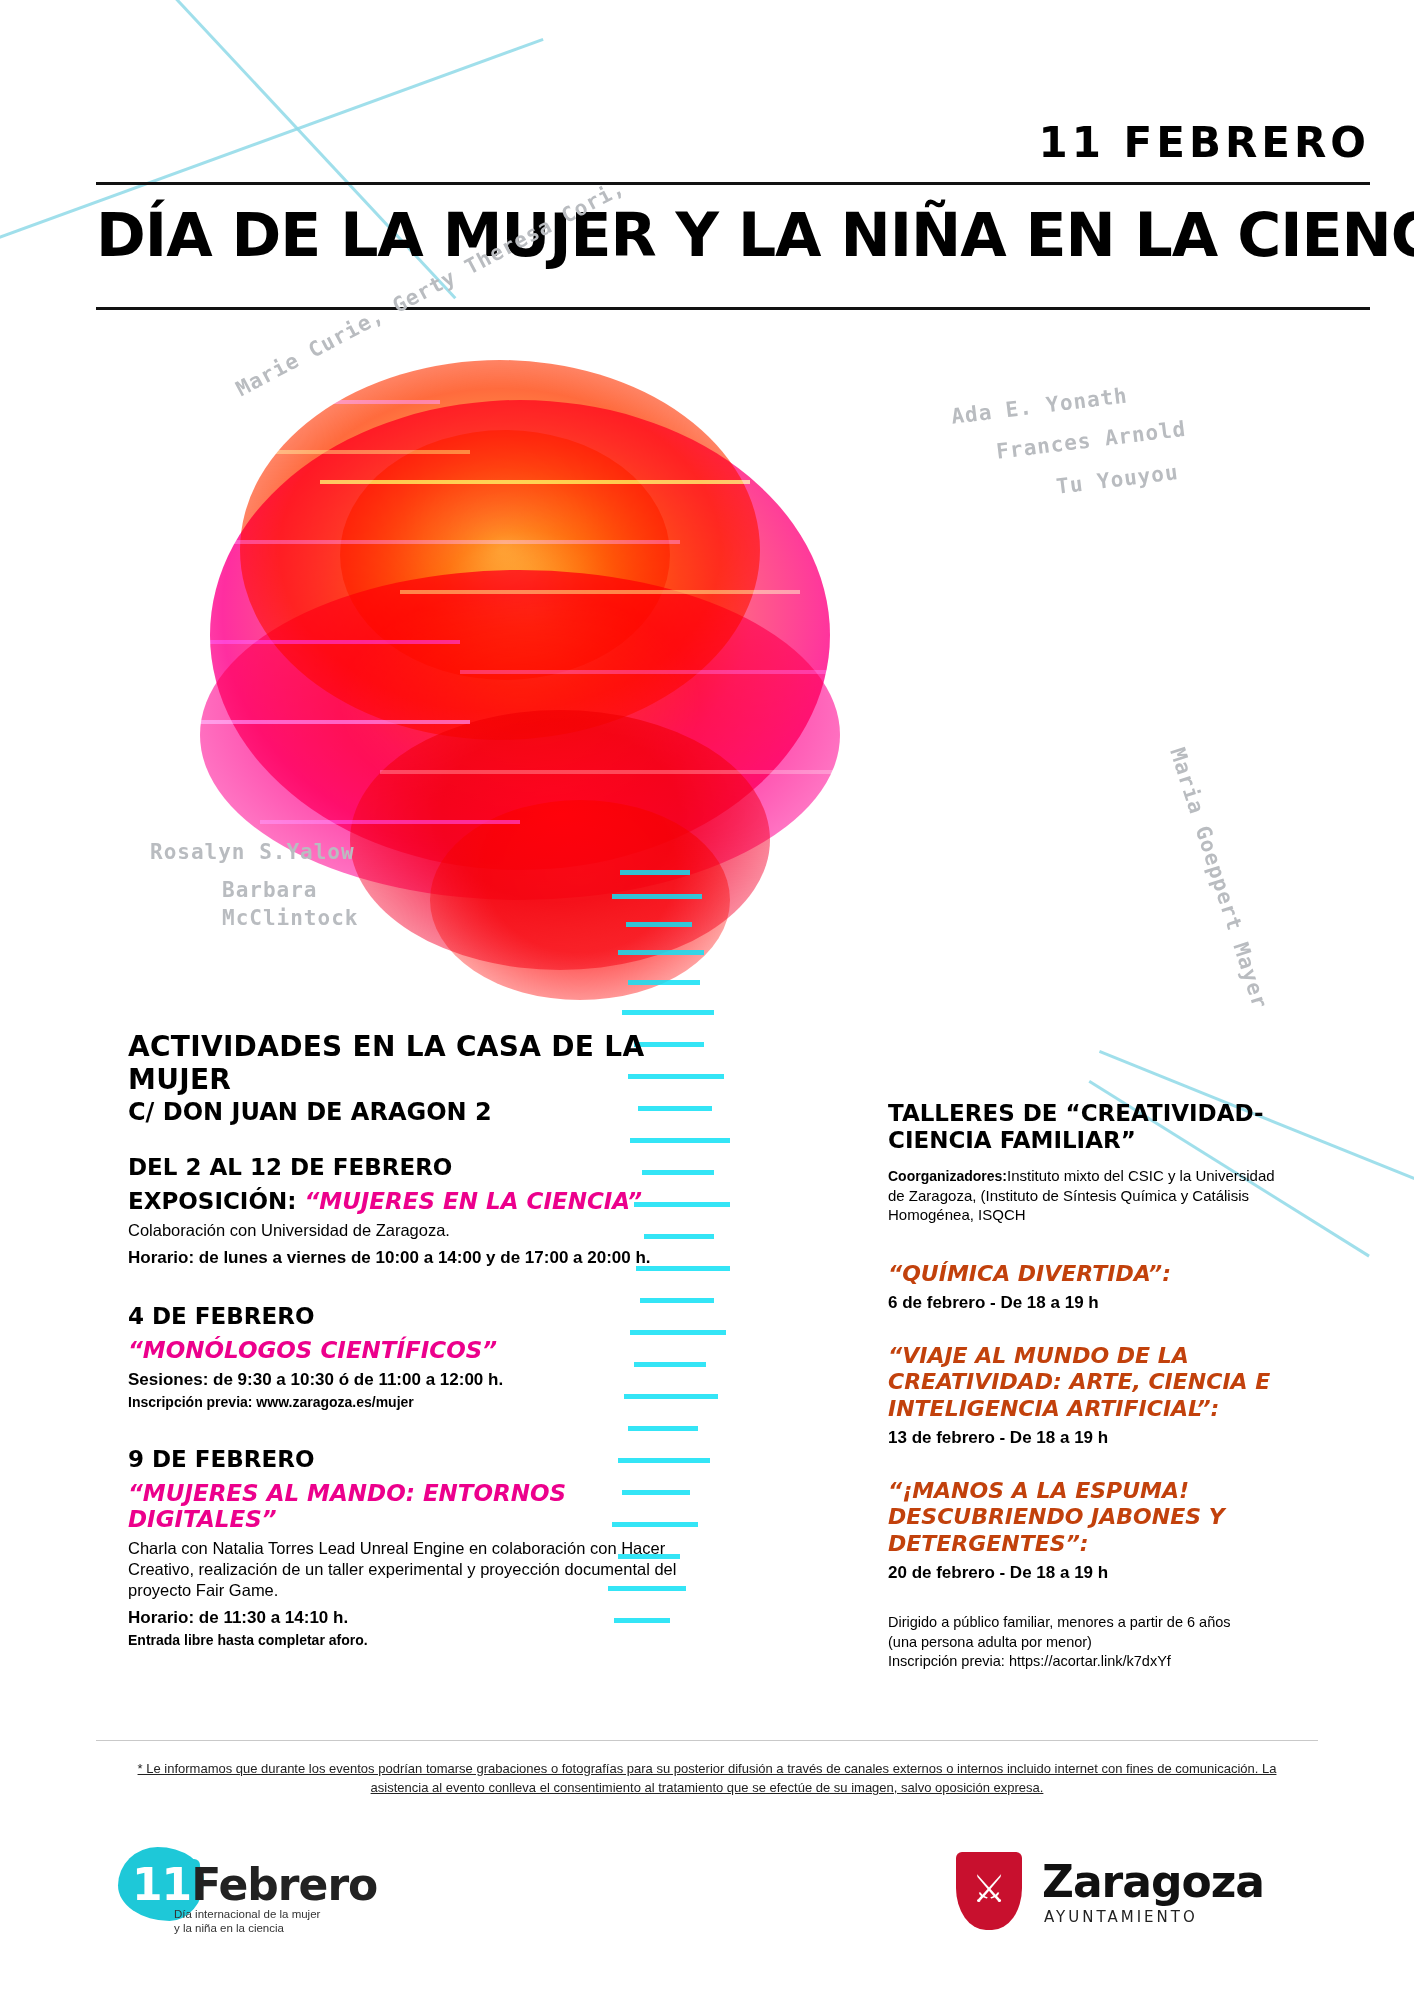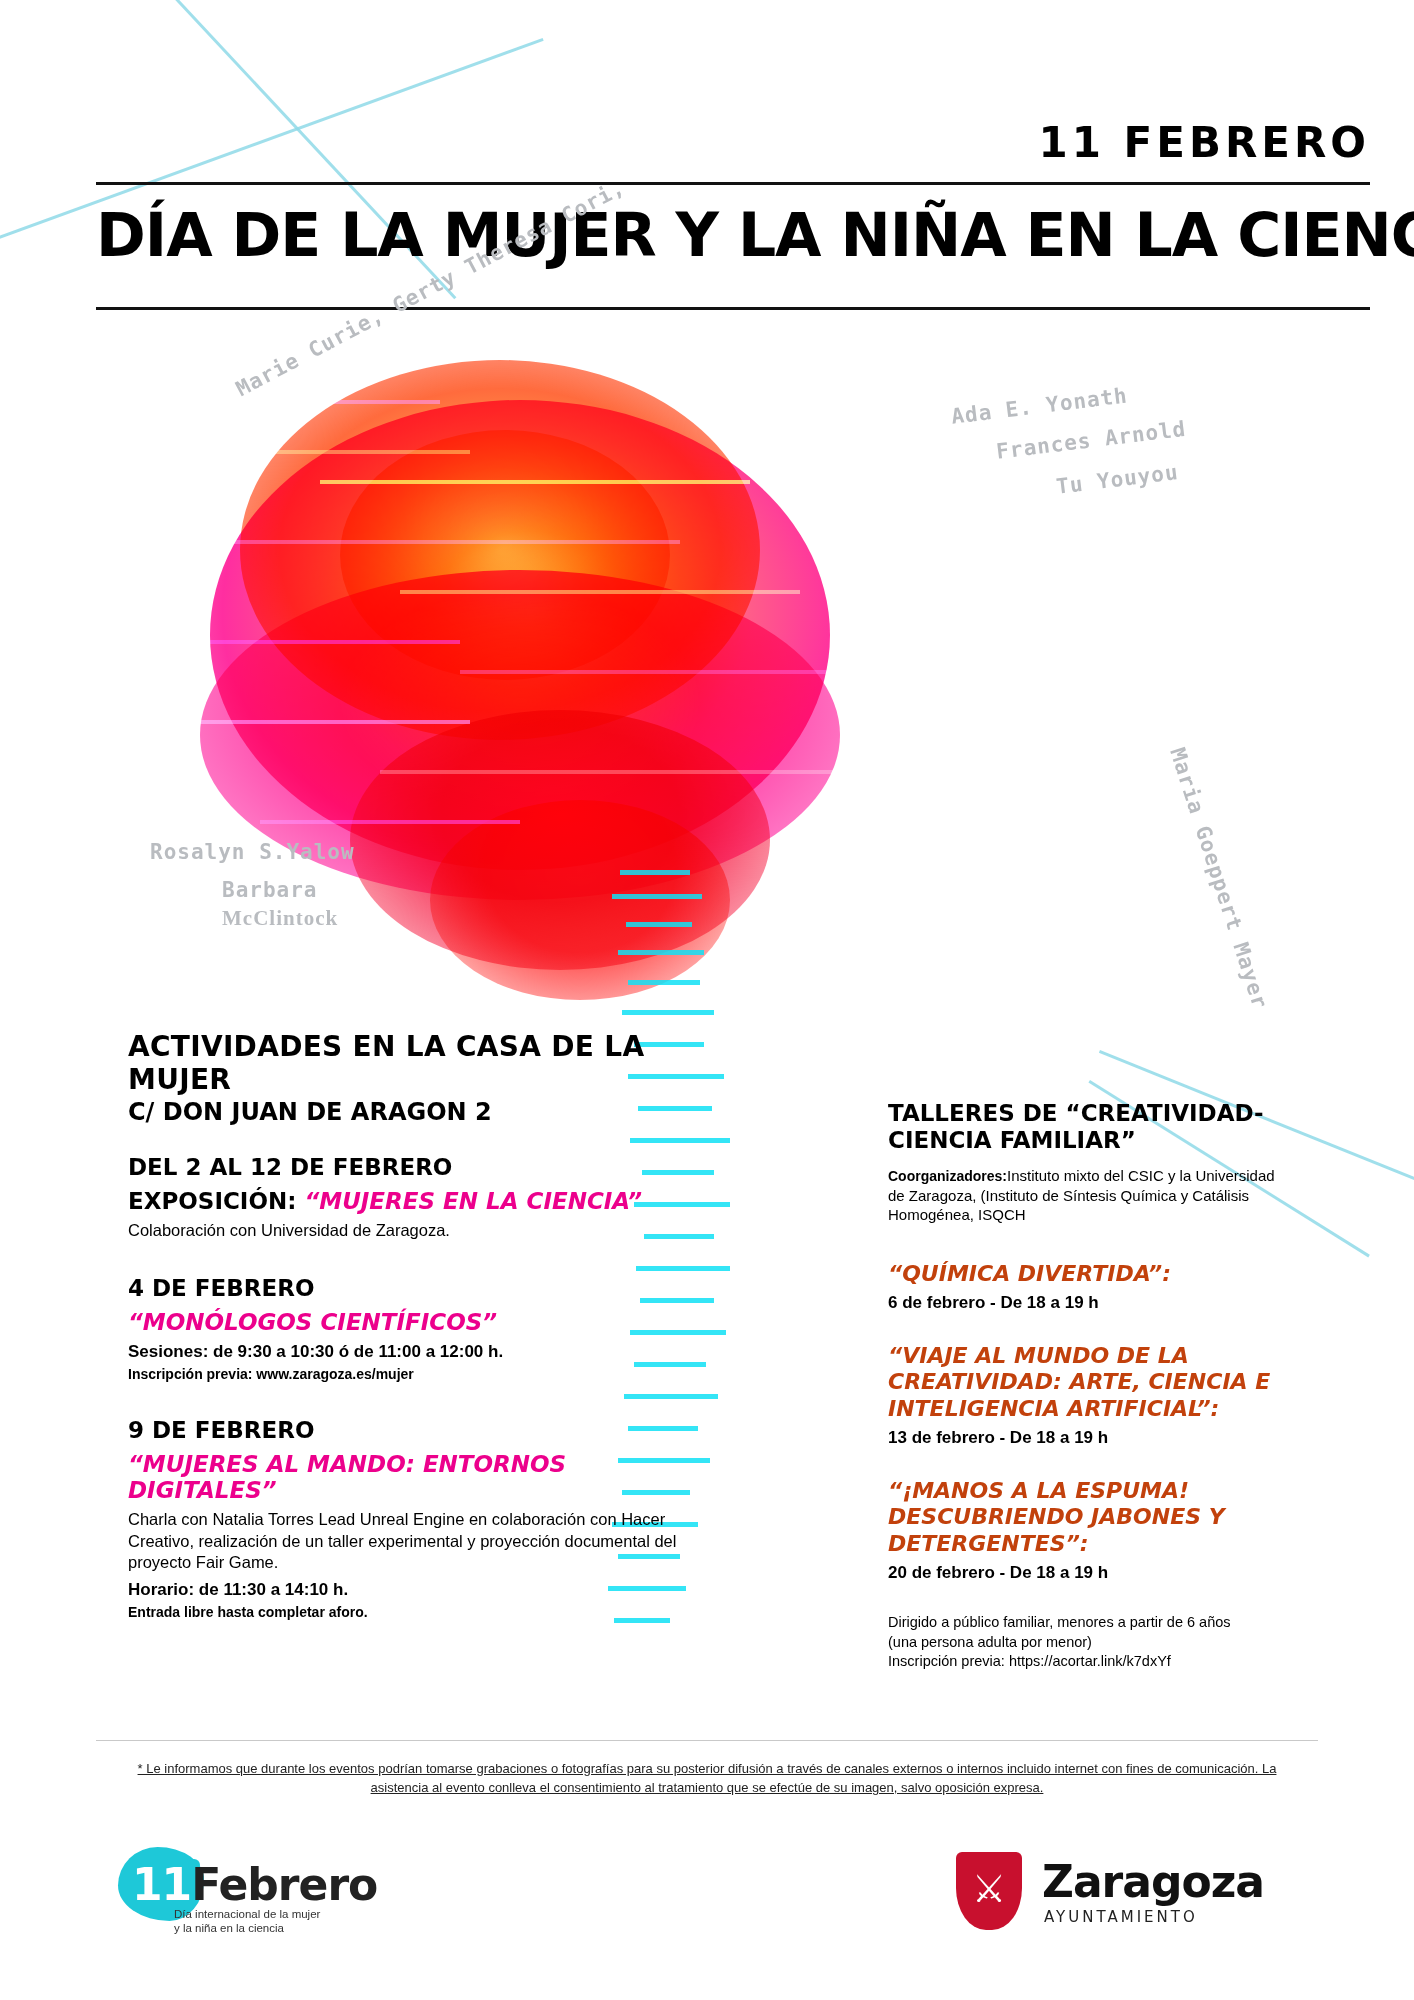--- a/index.html
+++ b/index.html
@@ -126,21 +126,21 @@
     font-weight: bold;
     letter-spacing: 1px;
     white-space: nowrap;
   }
   .n1 { left: 232px; top: 380px; font-size: 21px; transform: rotate(-28deg); transform-origin: 0 0; }
   .n2 { left: 950px; top: 405px; font-size: 21px; transform: rotate(-7deg); transform-origin: 0 0; }
   .n3 { left: 995px; top: 440px; font-size: 21px; transform: rotate(-7deg); transform-origin: 0 0; }
   .n4 { left: 1055px; top: 475px; font-size: 21px; transform: rotate(-7deg); transform-origin: 0 0; }
   .n5 { left: 150px; top: 840px; font-size: 21px; }
   .n6 { left: 222px; top: 878px; font-size: 21px; }
-  .n7 { left: 222px; top: 906px; font-size: 21px; font-family: Liberation Serif, serif; }
+  .n7 { left: 222px; top: 906px; font-size: 21px; }
   .n8 { left: 1188px; top: 745px; font-size: 21px; transform: rotate(72deg); transform-origin: 0 0; }
 
   
   .col-left {
     position: absolute;
     left: 128px;
     top: 1030px;
     width: 580px;
   }
   .col-right {
@@ -410,20 +410,21 @@
   <div class="name n8">Maria Goeppert Mayer</div>
 
   <div class="col-left">
     <div class="h-venue">ACTIVIDADES EN LA CASA DE LA MUJER</div>
     <div class="h-venue-sub">C/ DON JUAN DE ARAGON 2</div>
 
     <div class="ev-block">
       <div class="ev-date">DEL 2 AL 12 DE FEBRERO</div>
       <div class="ev-title"><span class="black">EXPOSICIÓN:</span> <span>“MUJERES EN LA CIENCIA”</span></div>
       <div class="ev-body">Colaboración con Universidad de Zaragoza.</div>
+      <div class="ev-strong">Horario: de lunes a viernes de 10:00 a 14:00 y de 17:00 a 20:00 h.</div>
     </div>
 
     <div class="ev-block">
       <div class="ev-date">4 DE FEBRERO</div>
       <div class="ev-title">“MONÓLOGOS CIENTÍFICOS”</div>
       <div class="ev-strong">Sesiones: de 9:30 a 10:30 ó de 11:00 a 12:00 h.</div>
       <div class="ev-small">Inscripción previa: www.zaragoza.es/mujer</div>
     </div>
 
     <div class="ev-block">

